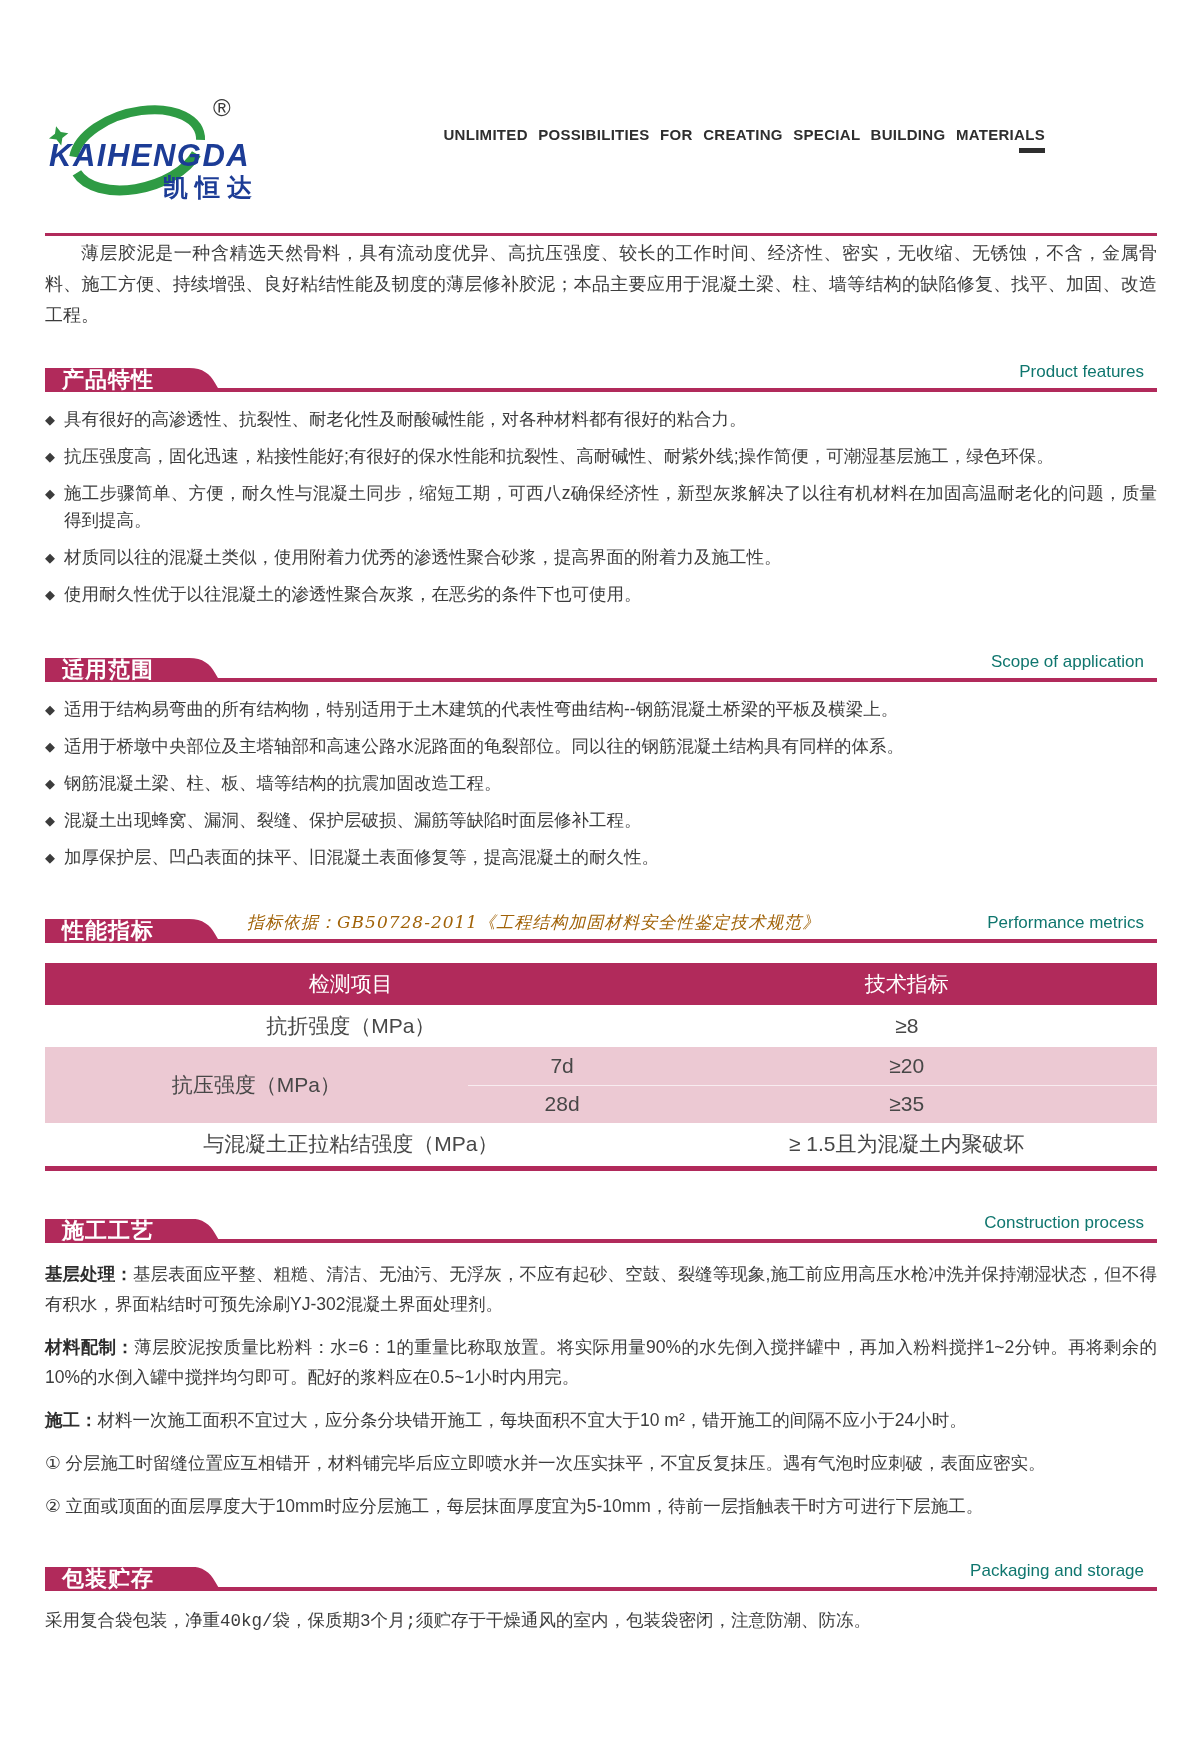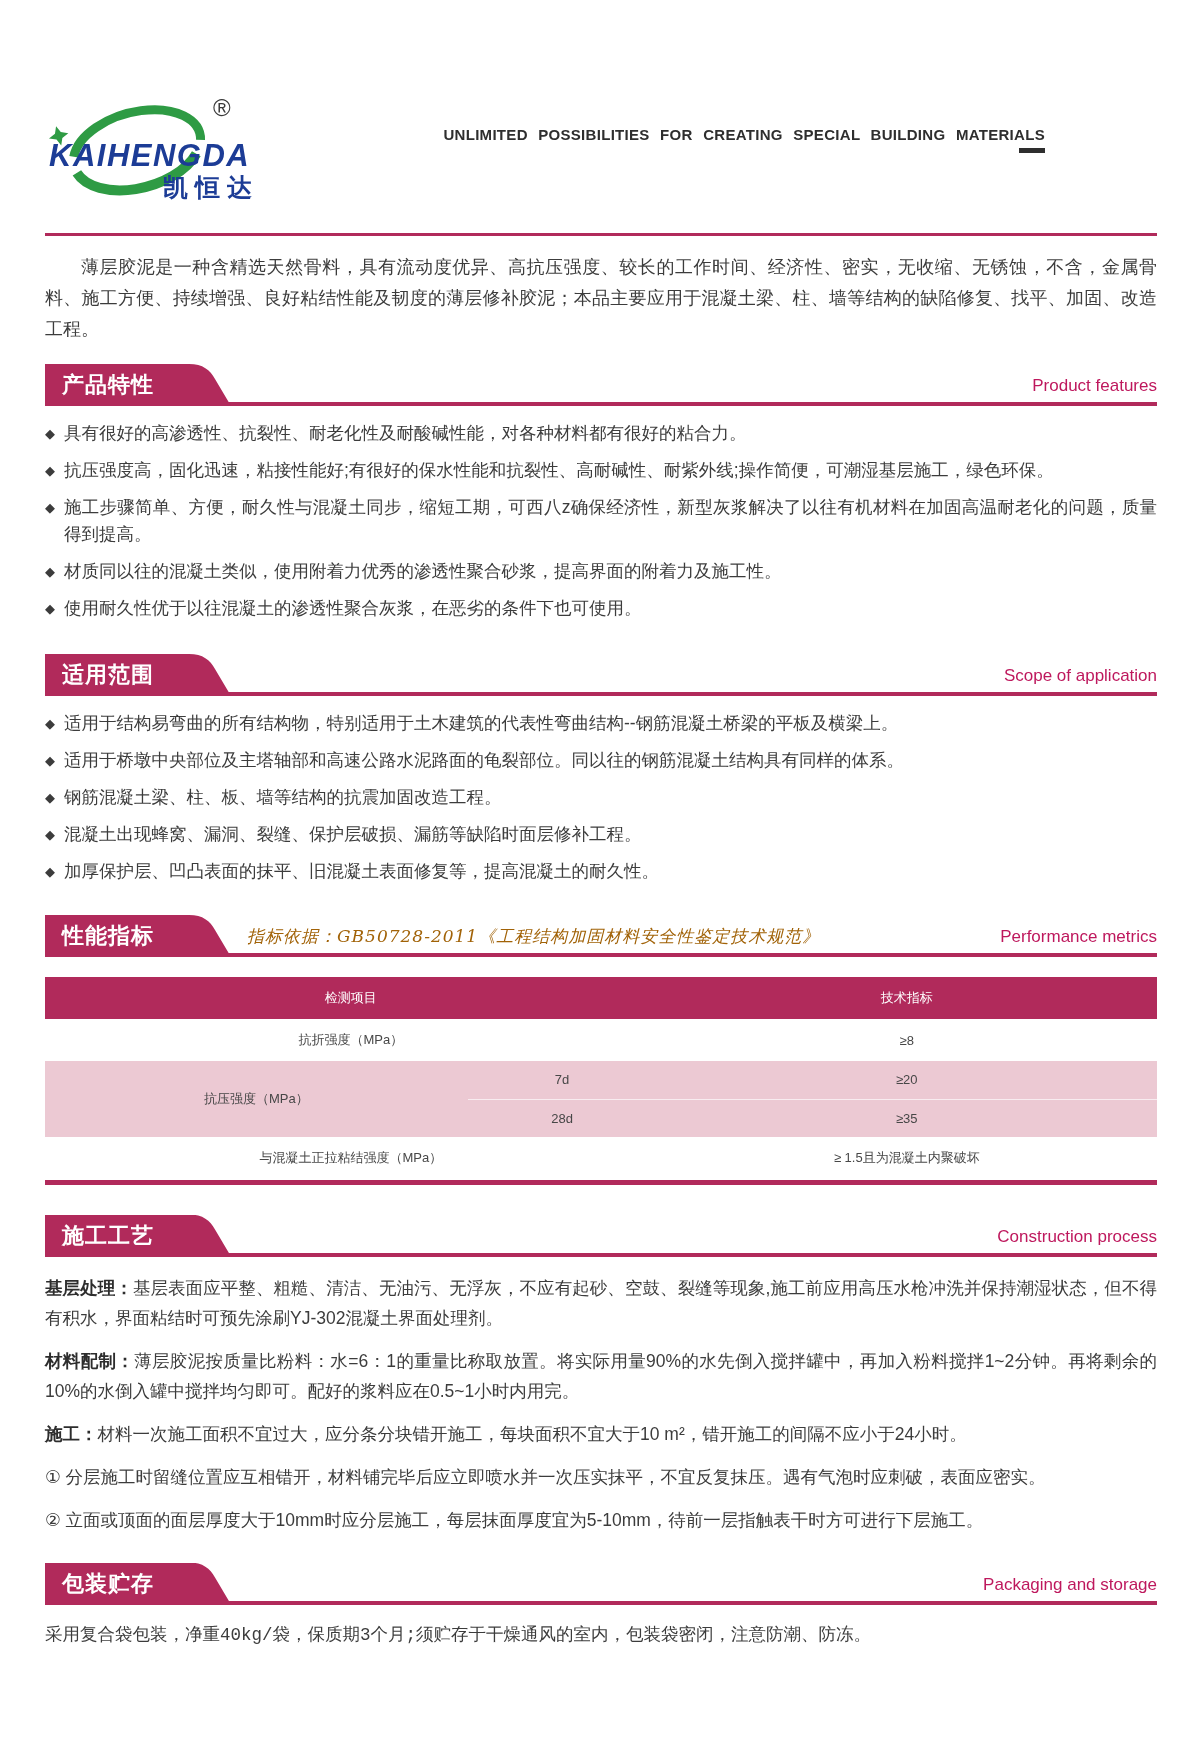--- a/index.html
+++ b/index.html
@@ -13,52 +13,52 @@
 
   
   .header { display:flex; justify-content:space-between; align-items:flex-start; padding-top:84px; }
   .logo-wrap { width:270px; height:122px; }
   .tagline-wrap { margin-top:42px; margin-right:112px; text-align:right; }
   .tagline { font-size:15px; font-weight:bold; color:#2e2e2e; letter-spacing:.3px; word-spacing:6px;margin-left:43px; }
   .tagline-dash { width:26px; height:5px; background:#2e2e2e; margin:5px 0 0 auto; }
 
   .top-rule { height:3px; background:#B12A5B; margin-top:27px; }
 
-  .intro { margin-top:16px; font-size:18px; line-height:31px; text-align:justify; text-indent:2em; }
+  .intro { margin-top:2px; font-size:18px; line-height:31px; text-align:justify; text-indent:2em; }
 
   
   .section-head { position:relative; height:46px; }
   .sh-features  { margin-top:15px; }
   .sh-scope     { margin-top:28px;text-decoration:underline; }
   .sh-metrics   { margin-top:26px; }
   .sh-process   { margin-top:26px; }
   .sh-packaging { margin-top:24px; }
   .sec-rule { position:absolute; left:0; right:0; bottom:0; height:4px; background:#B12A5B; }
   .sec-badge {
-    position:absolute; left:0; bottom:0; width:186px; height:42px;
+    position:absolute; left:0; bottom:0; width:186px; height:24px;
     background:#B12A5B; color:#fff; display:flex; align-items:center;
     padding-left:17px; font-size:22px; font-weight:bold; letter-spacing:1px;
     clip-path:polygon(0 0, 79% 0, 100% 100%, 0 100%);
     clip-path:path('M0,0 L144,0 C158,0 165,6 170,15 L186,42 L0,42 Z');
   }
-  .sec-sub { position:absolute; right:0; bottom:10px; color:#be185d; font-size:17px; }
+  .sec-sub { position:absolute; right:13px; bottom:10px; color:#0f766e; font-size:17px; }
   .sec-note {
     position:absolute; left:202px; bottom:9px;
     font-family:"DejaVu Serif","Liberation Serif",serif; font-style:italic;
     font-size:17px; letter-spacing:1px; color:#a16207;
   }
 
   
   .bullets { margin-top:14px; }
   .bullet { display:flex; gap:9px; margin-bottom:10px; font-size:17.5px; line-height:27px; }
   .bullet .marker { flex:0 0 auto; font-size:13px; line-height:27px; color:#3c3c3c; }
   .bullet .btxt { text-align:justify; }
 
   
-  table.perf { width:100%; border-collapse:collapse; margin-top:20px; font-size:13px;
+  table.perf { width:100%; border-collapse:collapse; margin-top:20px; font-size:21px;
                color:#474747; text-align:center; border-bottom:5px solid #B12A5B; }
   .perf th { background:#B12A5B; color:#fff; font-weight:normal; height:42px; }
   .perf td { height:42px; }
   .perf tr.pink td { background:#ECC9D3; height:38px; }
   .perf td.subline { border-bottom:1px solid rgba(255,255,255,.65); }
   .perf tr.last td { height:45px; }
 
   
   .paras { margin-top:16px; }
   .para { font-size:17.5px; line-height:30px; margin-bottom:13px; text-align:justify; }

